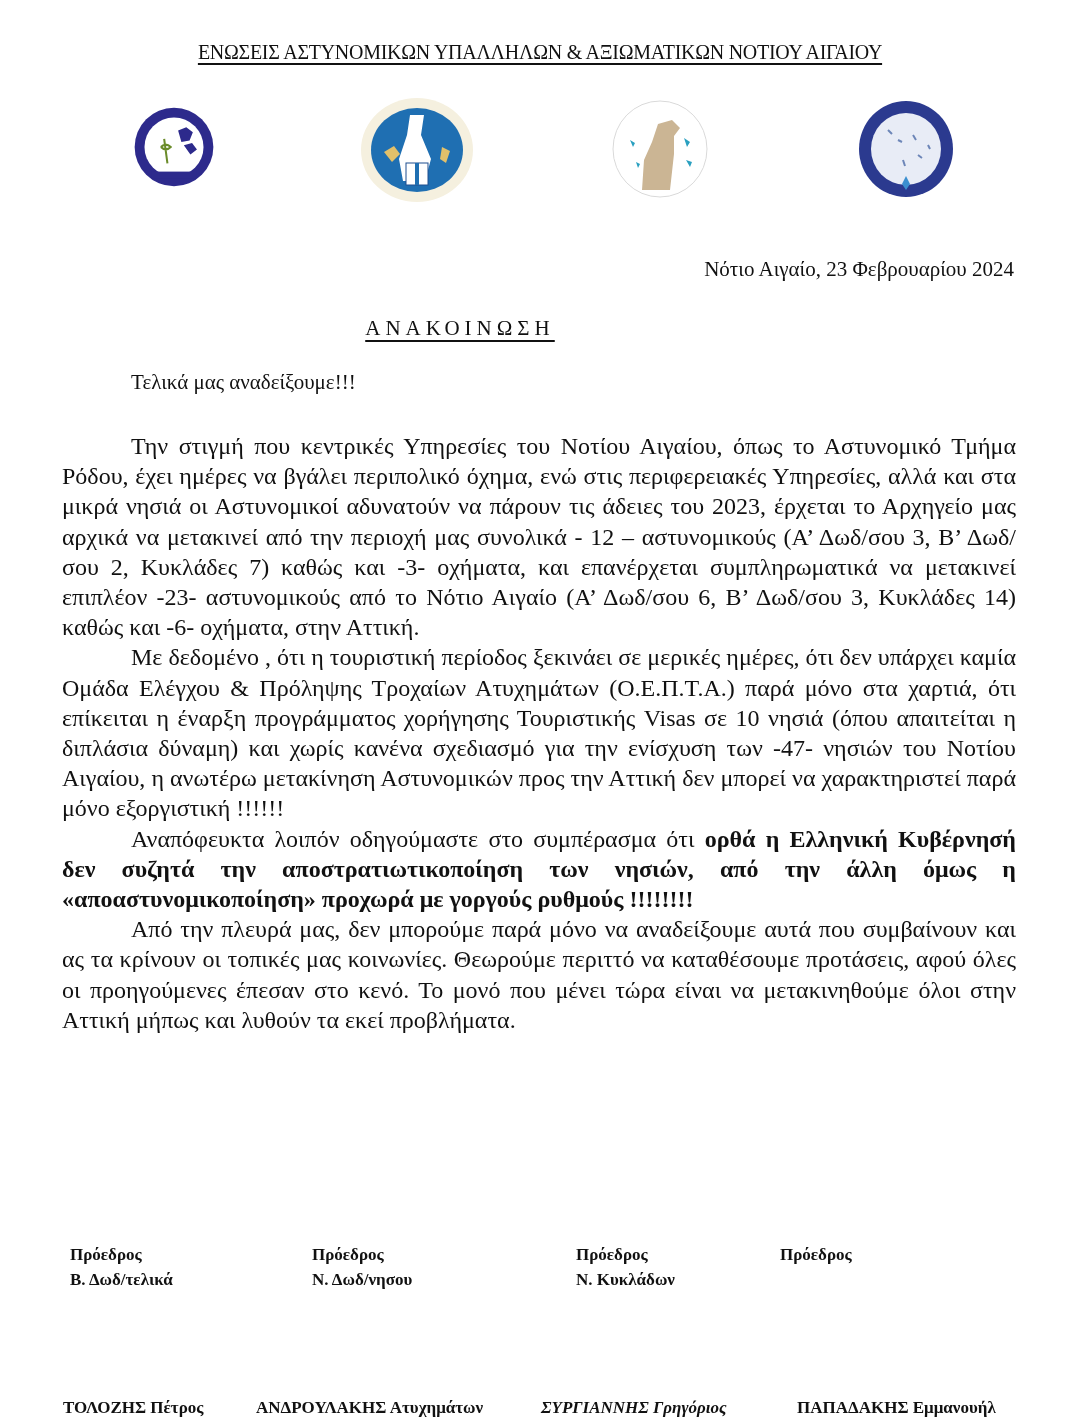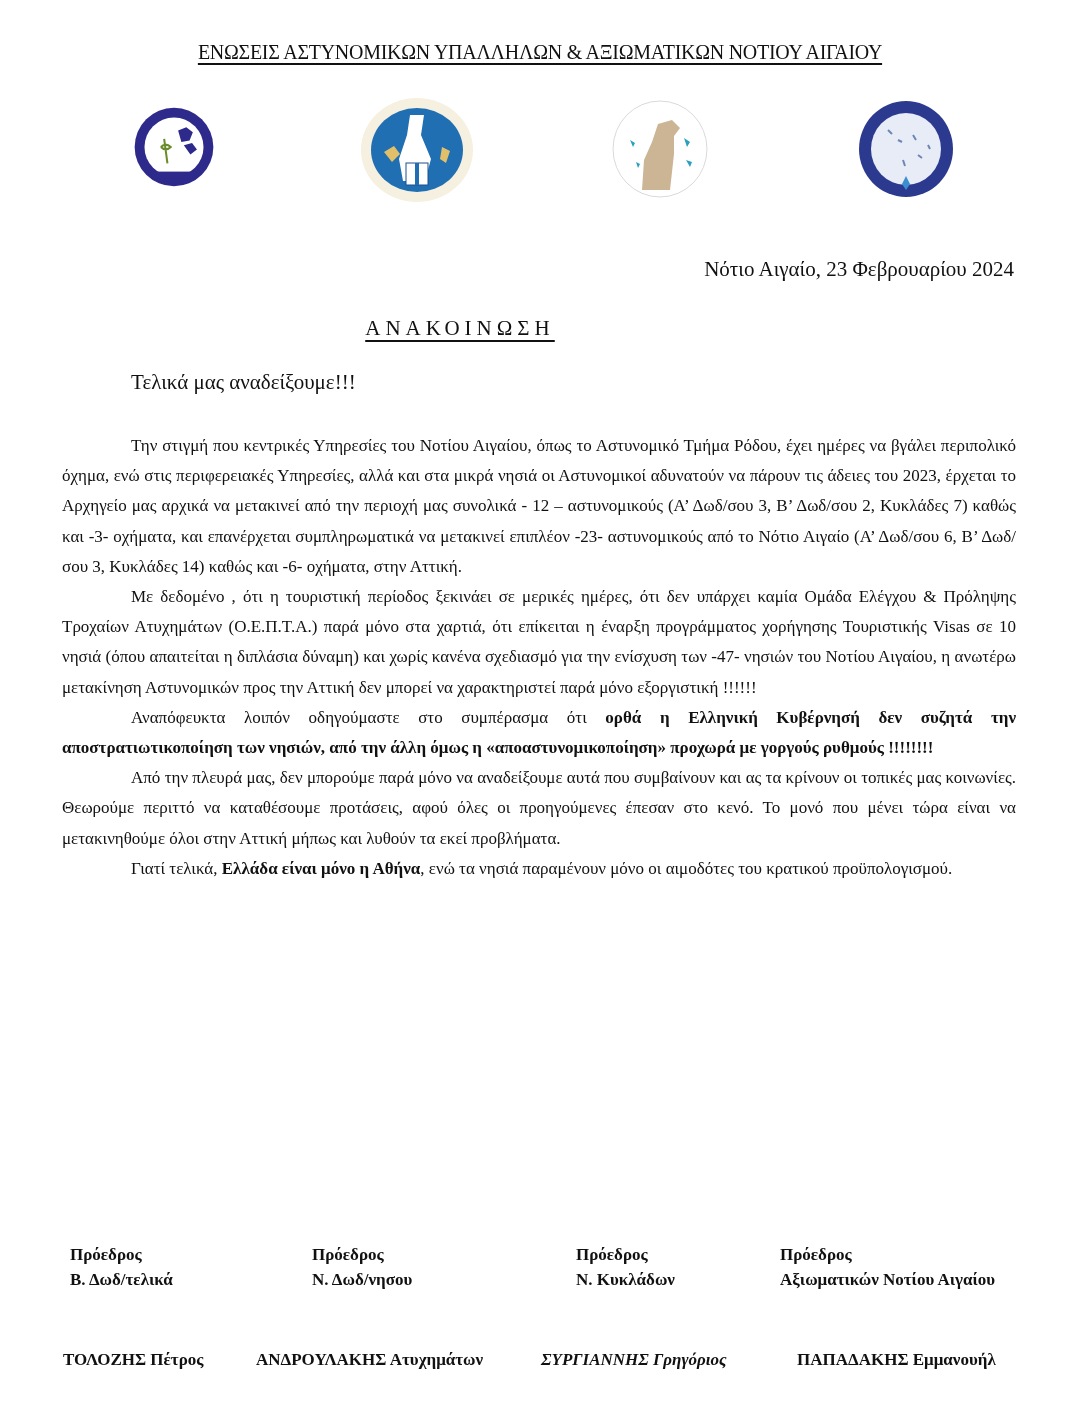--- a/index.html
+++ b/index.html
@@ -19,32 +19,32 @@
     position: absolute; top: 257px; right: 66px; font-size: 21px;
   }
   .doc-title {
     position: absolute; top: 316px; left: 0; width: 920px; text-align: center;
     font-size: 21px; letter-spacing: 5px; text-decoration: underline;
     text-underline-offset: 5px;
   }
   .greeting { position: absolute; top: 370px; left: 131px; font-size: 21px; }
   .body-text {
     position: absolute; top: 431px; left: 62px; width: 954px;
-    font-size: 17px; line-height: 30.2px; text-align: justify;
+    font-size: 24px; line-height: 30.2px; text-align: justify;
   }
   .body-text p { margin: 0; text-indent: 69px; }
   .body-text b { font-weight: bold; }
   .sig-row {
     position: absolute; left: 0; width: 1080px; font-weight: bold; font-size: 17px;
   }
   .sig { position: absolute; text-align: left; line-height: 25px; }
   .names {
     position: absolute; top: 1350px; left: 0; width: 1080px; font-weight: bold; font-size: 17px;
   }
-  .names span { position: absolute; white-space: nowrap; }
+  .names span { position: absolute; white-space: nowrap; margin-top: 48px; }
 </style>
 </head>
 <body>
 
 <div class="header-title">ΕΝΩΣΕΙΣ ΑΣΤΥΝΟΜΙΚΩΝ ΥΠΑΛΛΗΛΩΝ &amp; ΑΞΙΩΜΑΤΙΚΩΝ ΝΟΤΙΟΥ  ΑΙΓΑΙΟΥ</div>
 
 <div class="logo" style="left:133px; top:106px; width:82px; height:82px;">
   <svg viewBox="0 0 100 100">
     <circle cx="50" cy="50" r="48" fill="#2d2a8c"></circle>
     <circle cx="50" cy="50" r="36" fill="#ffffff"></circle>
@@ -85,39 +85,37 @@
 
 <div class="date">Νότιο Αιγαίο, 23 Φεβρουαρίου 2024</div>
 <div class="doc-title">ΑΝΑΚΟΙΝΩΣΗ</div>
 <div class="greeting">Τελικά μας αναδείξουμε!!!</div>
 
 <div class="body-text">
   <p>Την στιγμή που κεντρικές Υπηρεσίες του Νοτίου Αιγαίου, όπως το Αστυνομικό Τμήμα Ρόδου,  έχει ημέρες να βγάλει περιπολικό όχημα, ενώ στις περιφερειακές Υπηρεσίες, αλλά και στα μικρά νησιά οι Αστυνομικοί αδυνατούν να πάρουν τις άδειες του 2023, έρχεται το Αρχηγείο μας αρχικά να μετακινεί από την περιοχή μας συνολικά  - 12 – αστυνομικούς (Α’ Δωδ/σου 3, Β’ Δωδ/σου 2, Κυκλάδες 7) καθώς και -3- οχήματα,  και επανέρχεται συμπληρωματικά να μετακινεί επιπλέον -23- αστυνομικούς από το Νότιο Αιγαίο (Α’ Δωδ/σου 6, Β’ Δωδ/σου 3, Κυκλάδες 14) καθώς  και -6- οχήματα,  στην Αττική.</p>
   <p>Με δεδομένο , ότι η τουριστική περίοδος ξεκινάει σε μερικές ημέρες, ότι  δεν υπάρχει καμία Ομάδα Ελέγχου &amp; Πρόληψης Τροχαίων Ατυχημάτων (Ο.Ε.Π.Τ.Α.) παρά μόνο στα χαρτιά, ότι επίκειται η έναρξη προγράμματος χορήγησης Τουριστικής Visas σε 10 νησιά (όπου απαιτείται η διπλάσια δύναμη) και χωρίς κανένα σχεδιασμό για την ενίσχυση των -47- νησιών του Νοτίου Αιγαίου, η ανωτέρω μετακίνηση Αστυνομικών προς την Αττική δεν μπορεί να χαρακτηριστεί παρά μόνο εξοργιστική !!!!!!</p>
   <p><span>Αναπόφευκτα λοιπόν οδηγούμαστε στο συμπέρασμα ότι </span><b>ορθά η Ελληνική Κυβέρνησή  δεν συζητά την αποστρατιωτικοποίηση των νησιών, από την άλλη όμως η «αποαστυνομικοποίηση»  προχωρά με γοργούς ρυθμούς !!!!!!!!</b></p>
   <p>Από την πλευρά μας, δεν μπορούμε παρά μόνο να αναδείξουμε αυτά που συμβαίνουν και ας τα κρίνουν οι τοπικές μας κοινωνίες. Θεωρούμε περιττό να καταθέσουμε προτάσεις, αφού όλες οι προηγούμενες έπεσαν στο κενό. Το μονό που μένει τώρα είναι να μετακινηθούμε όλοι στην Αττική μήπως και λυθούν τα εκεί προβλήματα.</p>
-  <p><span>Γιατί τελικά, </span><b>Ελλάδα είναι μόνο η Αθήνα</b><span>, ενώ τα νησιά παραμένουν μόνο οι αιμοδότες του κρατικού προϋπολογισμού.</span></p>
 </div>
 
 <div class="sig-row" style="top:1242px;">
   <div class="sig" style="left:70px; width:160px;">
     <div>Πρόεδρος</div>
     <div>Β. Δωδ/τελικά</div>
   </div>
   <div class="sig" style="left:312px; width:160px;">
     <div>Πρόεδρος</div>
     <div>Ν. Δωδ/νησου</div>
   </div>
   <div class="sig" style="left:576px; width:160px;">
     <div>Πρόεδρος</div>
     <div>Ν. Κυκλάδων</div>
   </div>
   <div class="sig" style="left:780px; width:270px;">
     <div>Πρόεδρος</div>
-    <div>Αξιωματικών Νοτίου Αιγαίου</div>
   </div>
 </div>
 
 <div class="names">
   <span style="left:63px;">ΤΟΛΟΖΗΣ Πέτρος</span>
   <span style="left:256px;">ΑΝΔΡΟΥΛΑΚΗΣ Ατυχημάτων</span>
   <span style="left:541px;font-style:italic;">ΣΥΡΓΙΑΝΝΗΣ Γρηγόριος</span>
   <span style="left:797px;">ΠΑΠΑΔΑΚΗΣ Εμμανουήλ</span>
 </div>
 

